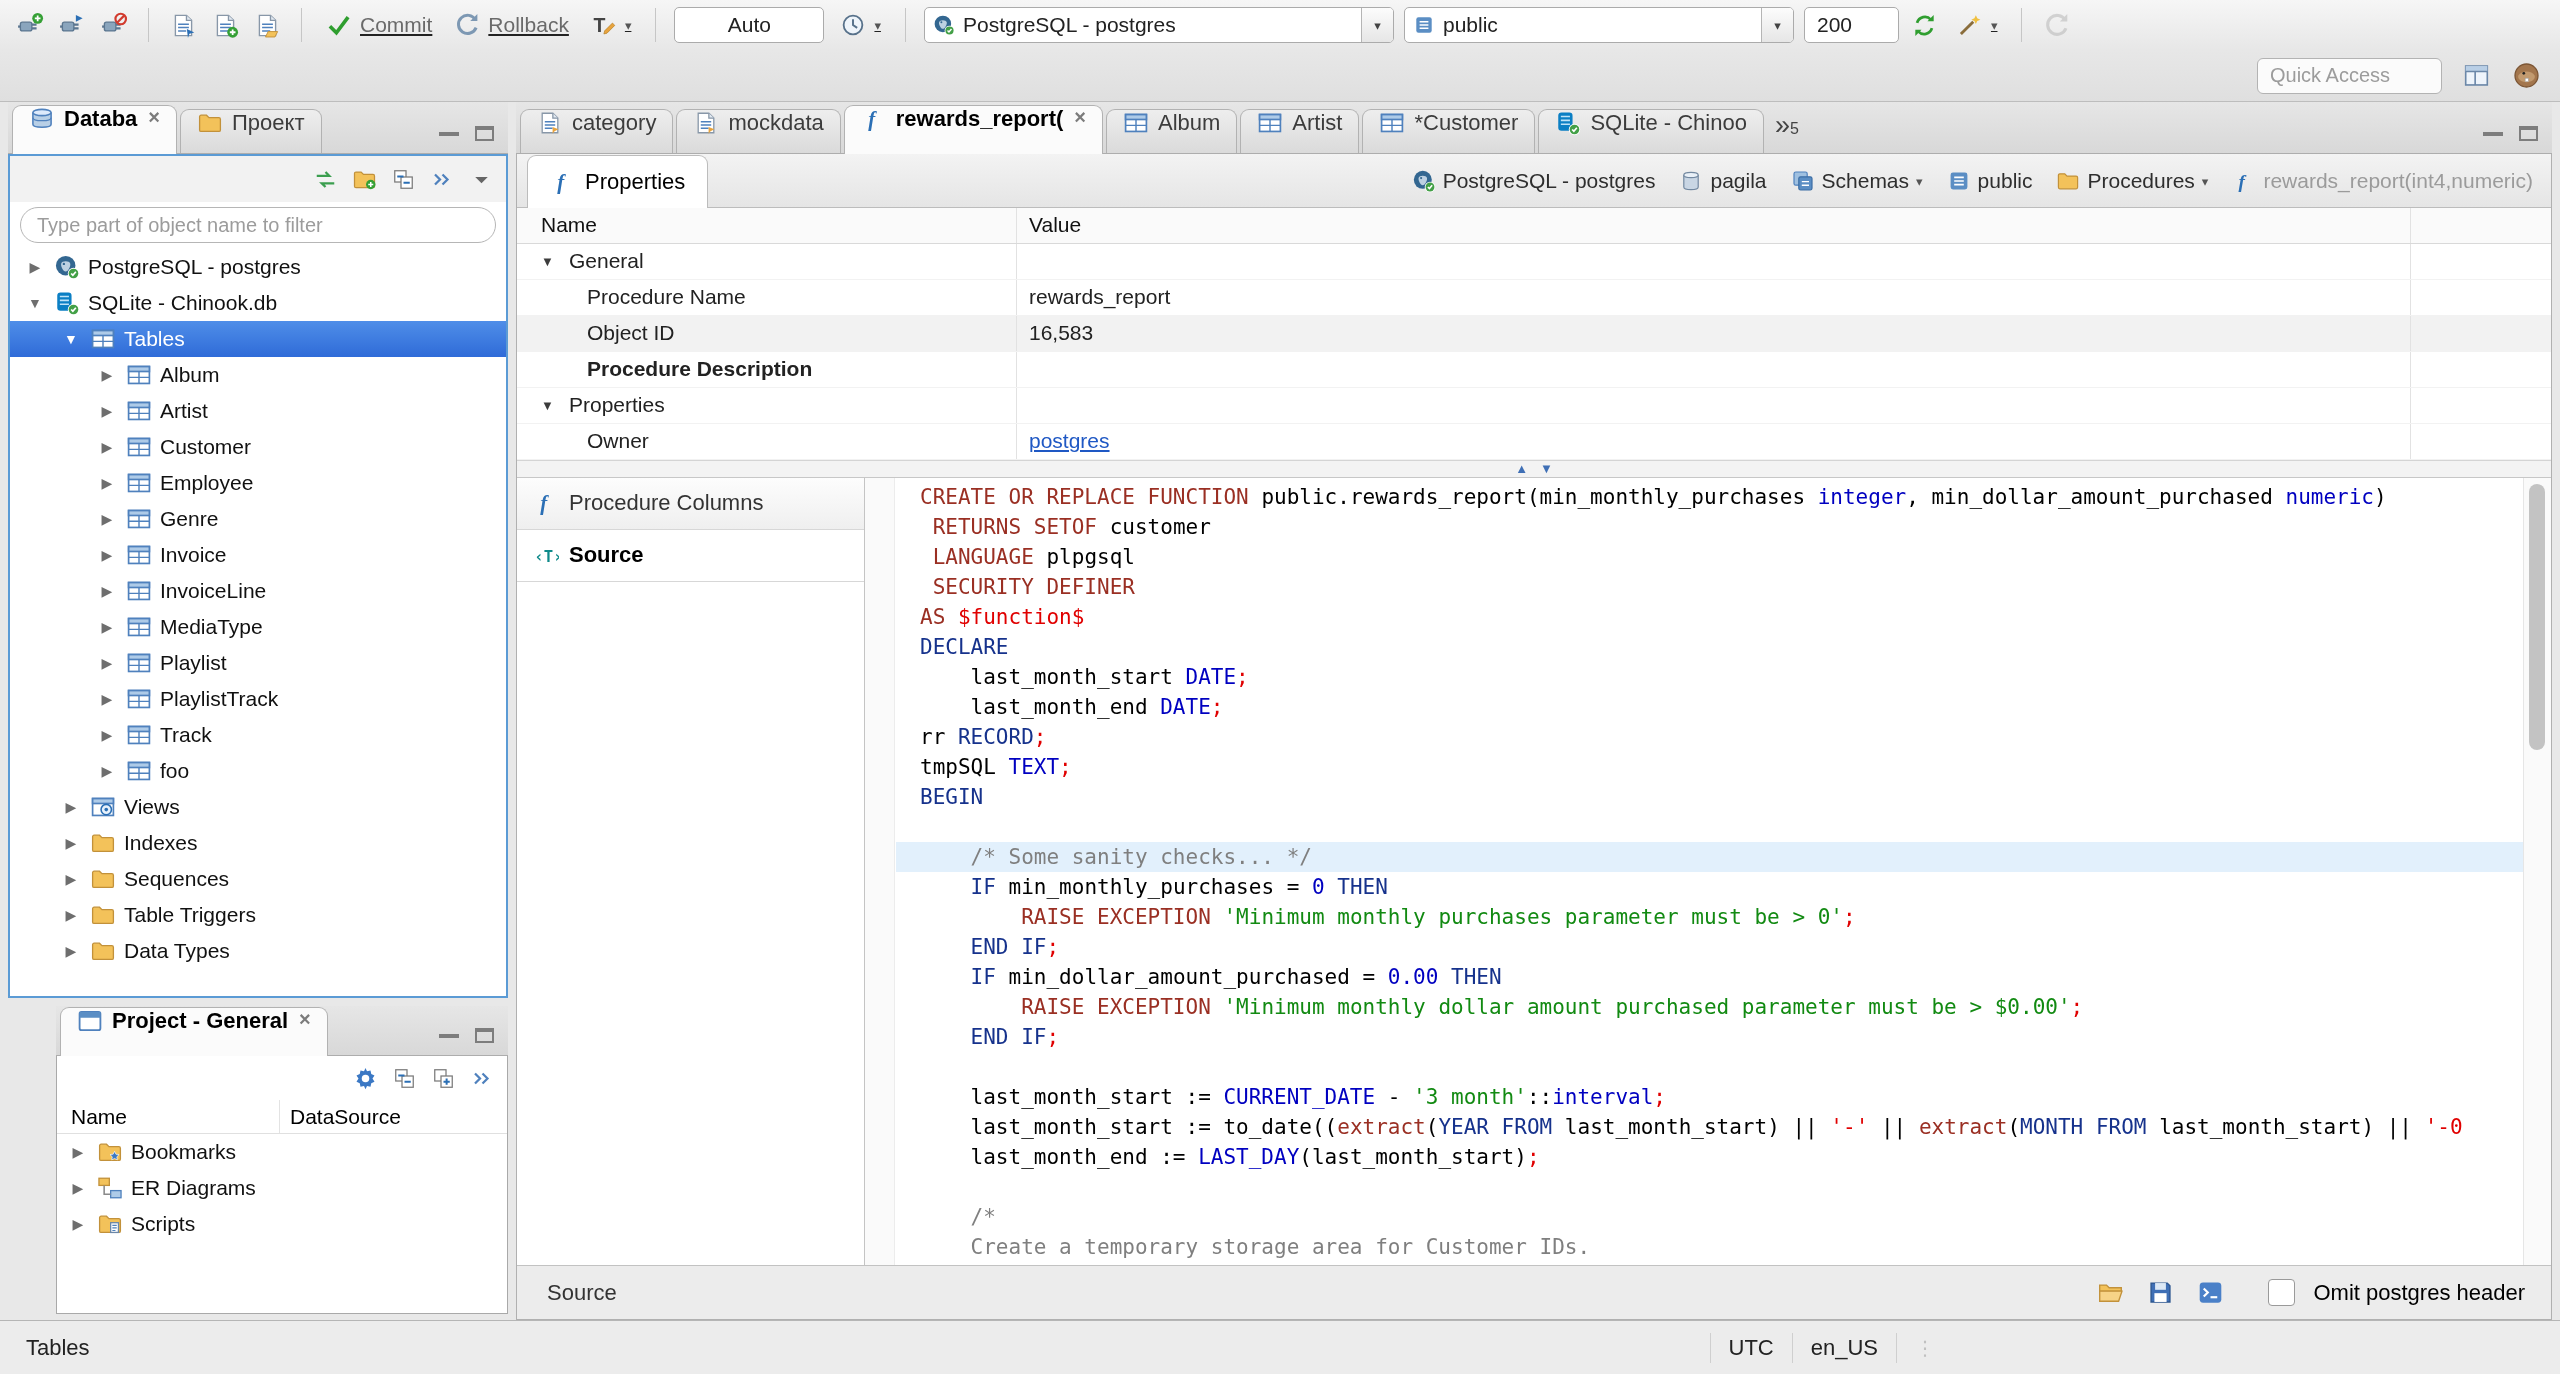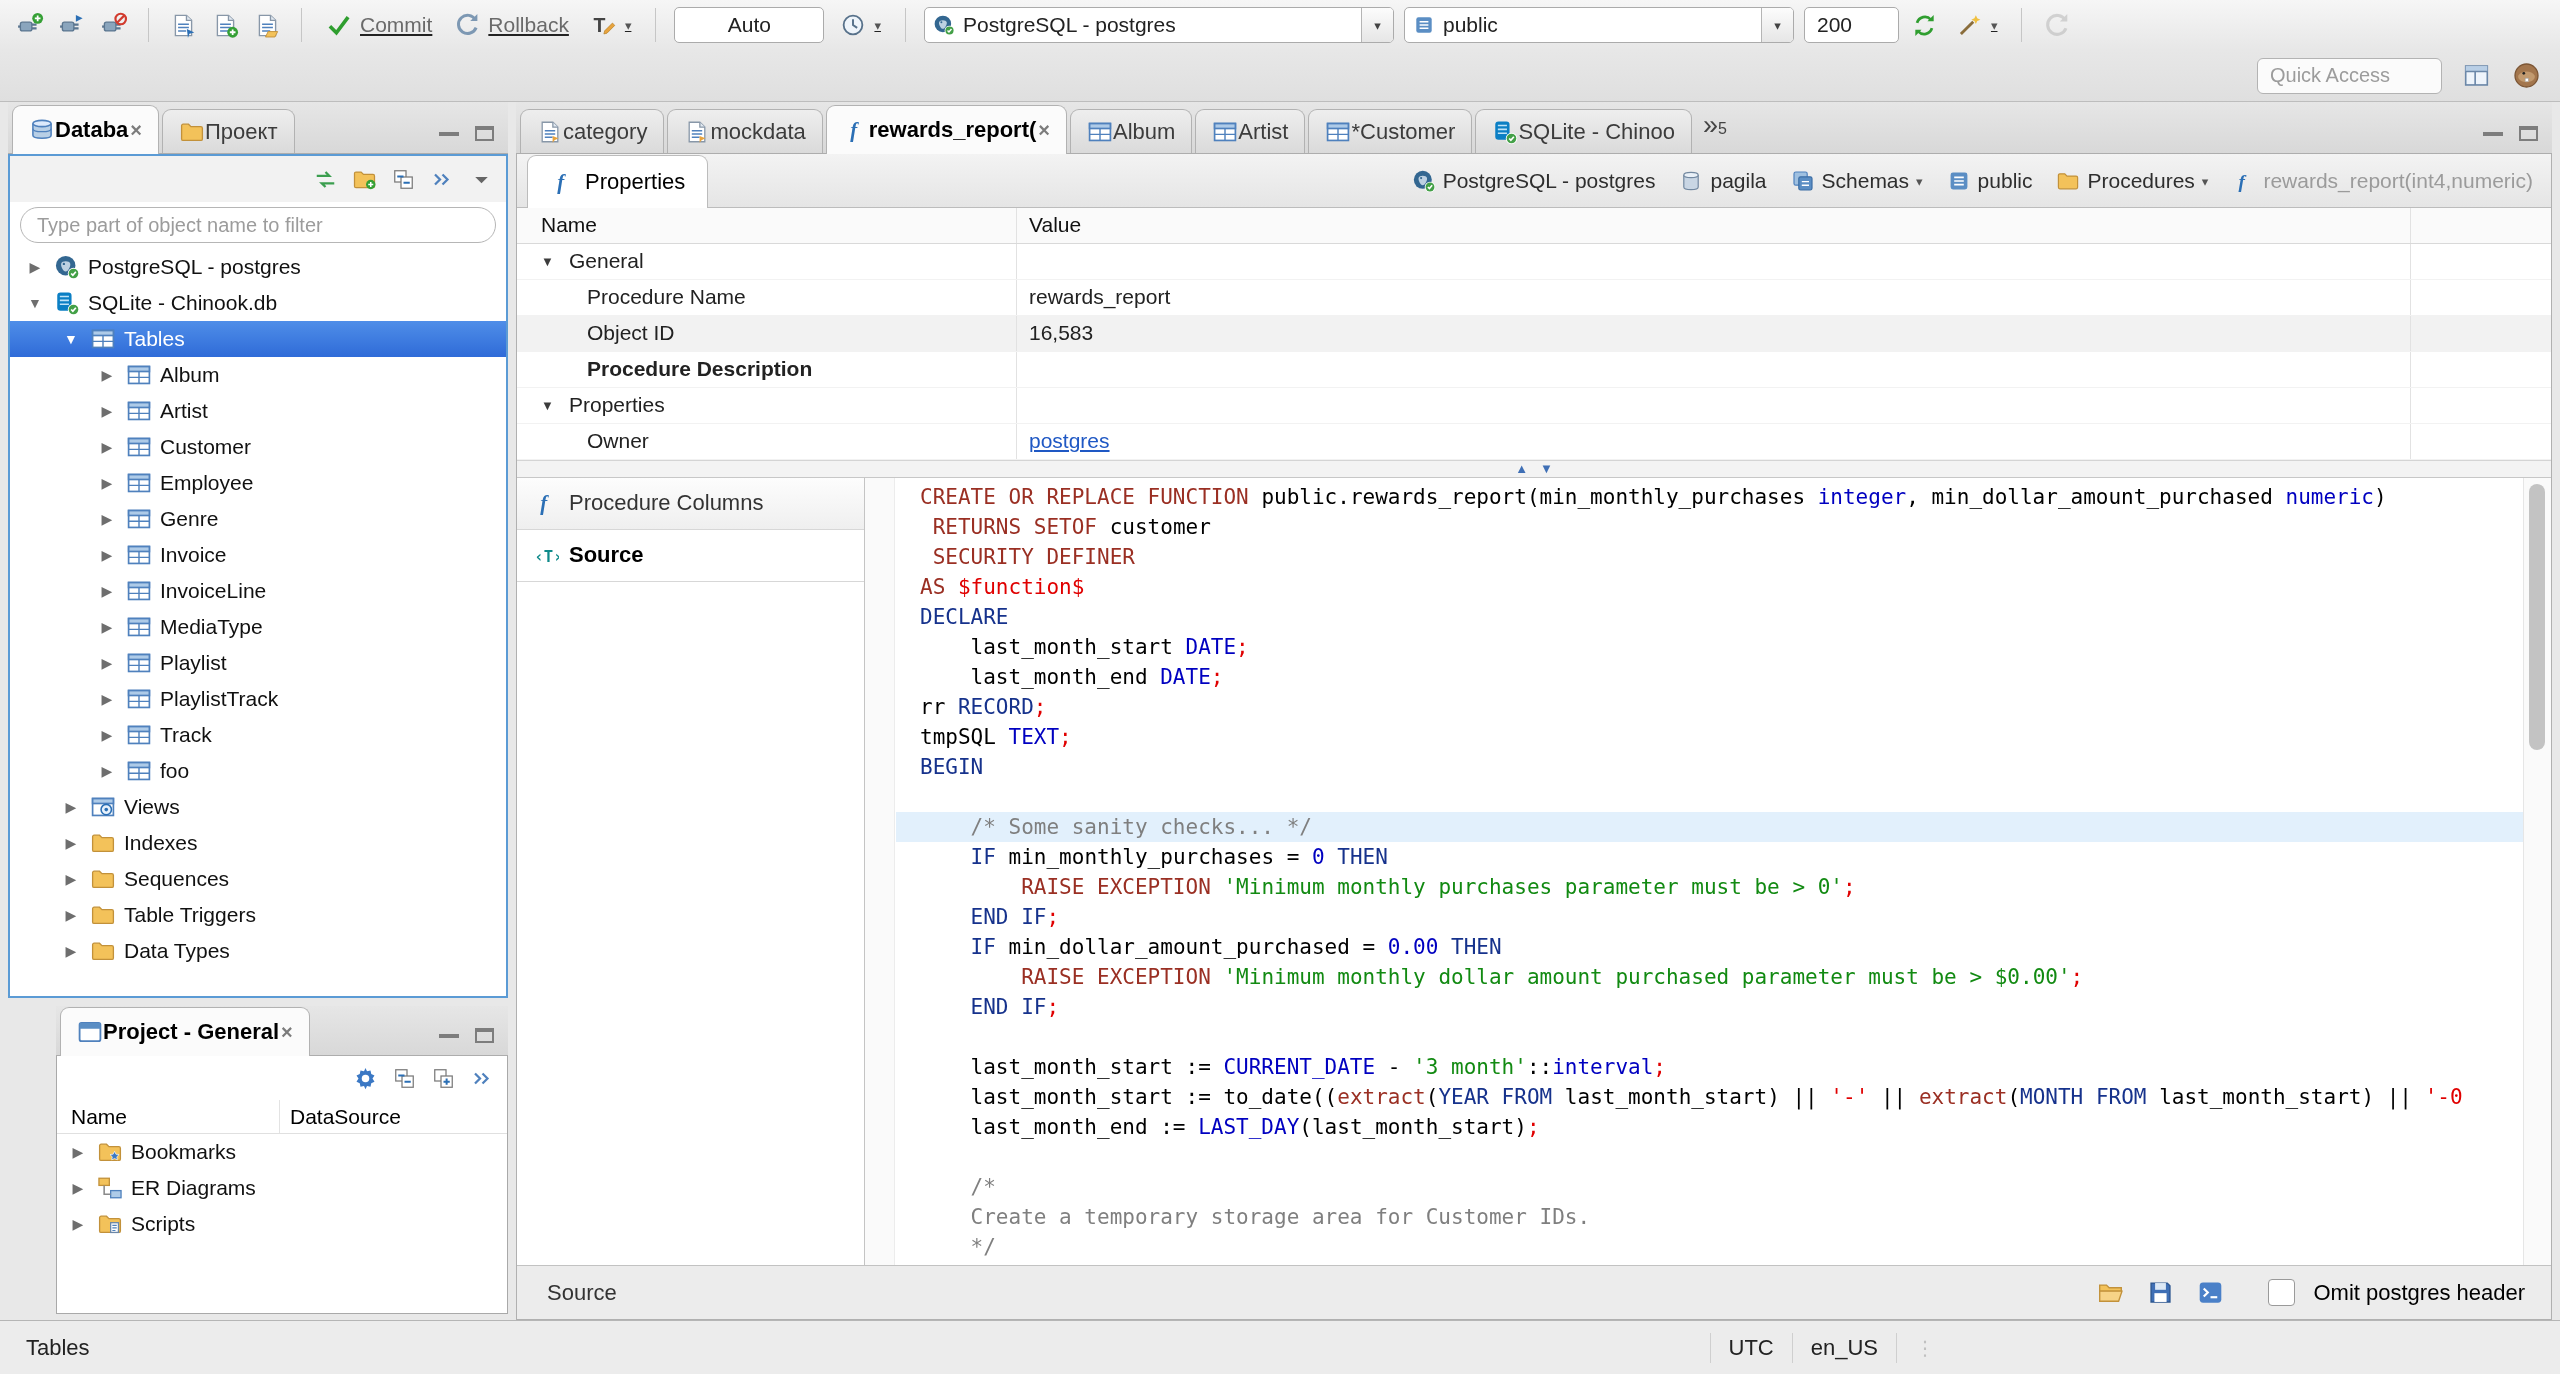--- a/index.html
+++ b/index.html
@@ -39,21 +39,21 @@
 
   
   #workbench { position:absolute; left:0; top:102px; width:2560px; height:1218px;
     display:flex; gap:8px; padding:0 8px; }
   #left-col { width:500px; display:flex; flex-direction:column; }
   #main-col { flex:1; min-width:0; display:flex; flex-direction:column; }
 
   .tabrow { height:52px; display:flex; align-items:flex-end; padding:2px 4px 0; position:relative;
     background:linear-gradient(#e6e6e6,#d8d8d8); border-bottom:1px solid #adadad; }
   .tabs { display:flex; align-items:flex-end; height:100%; min-width:0; }
-  .tab { height:44px; display:flex; align-items:center; padding:0 16px; margin-right:3px;
+  .tab { height:44px; display:flex; gap:9px; padding:0 16px; margin-right:3px;
     border:1px solid #b2b2b2; border-bottom:none; border-radius:9px 9px 0 0;
     background:linear-gradient(#eeeeee,#dadada); font-size:22px; color:#3c3c3c; white-space:nowrap; }
   .tab.active { background:#fbfbfb; color:#000; font-weight:700; height:49px; margin-bottom:-1px; }
   .tclose { font-size:20px; color:#7c7c7c; margin-left:2px; }
   .mmwrap { margin-left:auto; display:flex; gap:16px; align-items:center; padding:0 10px 12px; }
   .mmi { display:inline-flex; align-items:flex-end; }
   .mini { width:20px; height:4px; background:#7d7d7d; display:inline-block; }
   .maxi { width:19px; height:15px; border:2px solid #7d7d7d; border-top-width:4px; display:inline-block; }
   .ovf { align-self:center; display:flex; align-items:flex-end; font-size:27px; color:#444; margin:0 8px 6px; }
   .ovfn { font-size:16px; margin-bottom:3px; }
@@ -953,20 +953,21 @@
                   </svg>
                 </span>
                 <span>Source</span>
               </div>
             </div>
           <div id="code-area">
             <div id="code-ruler"></div>
             <div id="code-lines">
                 <div class="cl"><span class="sg-kw">CREATE OR REPLACE FUNCTION </span><span class="sg-pl">public.rewards_report(min_monthly_purchases </span><span class="sg-ty">integer</span><span class="sg-pl">, min_dollar_amount_purchased </span><span class="sg-ty">numeric</span><span class="sg-pl">)</span></div>
                 <div class="cl"><span class="sg-pl"> </span><span class="sg-kw">RETURNS SETOF</span><span class="sg-pl"> customer</span></div>
+                <div class="cl"><span class="sg-pl"> </span><span class="sg-kw">LANGUAGE</span><span class="sg-pl"> plpgsql</span></div>
                 <div class="cl"><span class="sg-pl"> </span><span class="sg-kw">SECURITY DEFINER</span></div>
                 <div class="cl"><span class="sg-kw">AS</span><span class="sg-dl"> $function$</span></div>
                 <div class="cl"><span class="sg-k2">DECLARE</span></div>
                 <div class="cl"><span class="sg-pl">    last_month_start </span><span class="sg-ty">DATE</span><span class="sg-dl">;</span></div>
                 <div class="cl"><span class="sg-pl">    last_month_end </span><span class="sg-ty">DATE</span><span class="sg-dl">;</span></div>
                 <div class="cl"><span class="sg-pl">rr </span><span class="sg-k2">RECORD</span><span class="sg-dl">;</span></div>
                 <div class="cl"><span class="sg-pl">tmpSQL </span><span class="sg-ty">TEXT</span><span class="sg-dl">;</span></div>
                 <div class="cl"><span class="sg-k2">BEGIN</span></div>
                 <div class="cl">&nbsp;</div>
                 <div class="cl hl"><span class="sg-pl">    </span><span class="sg-cm">/* Some sanity checks... */</span></div>

